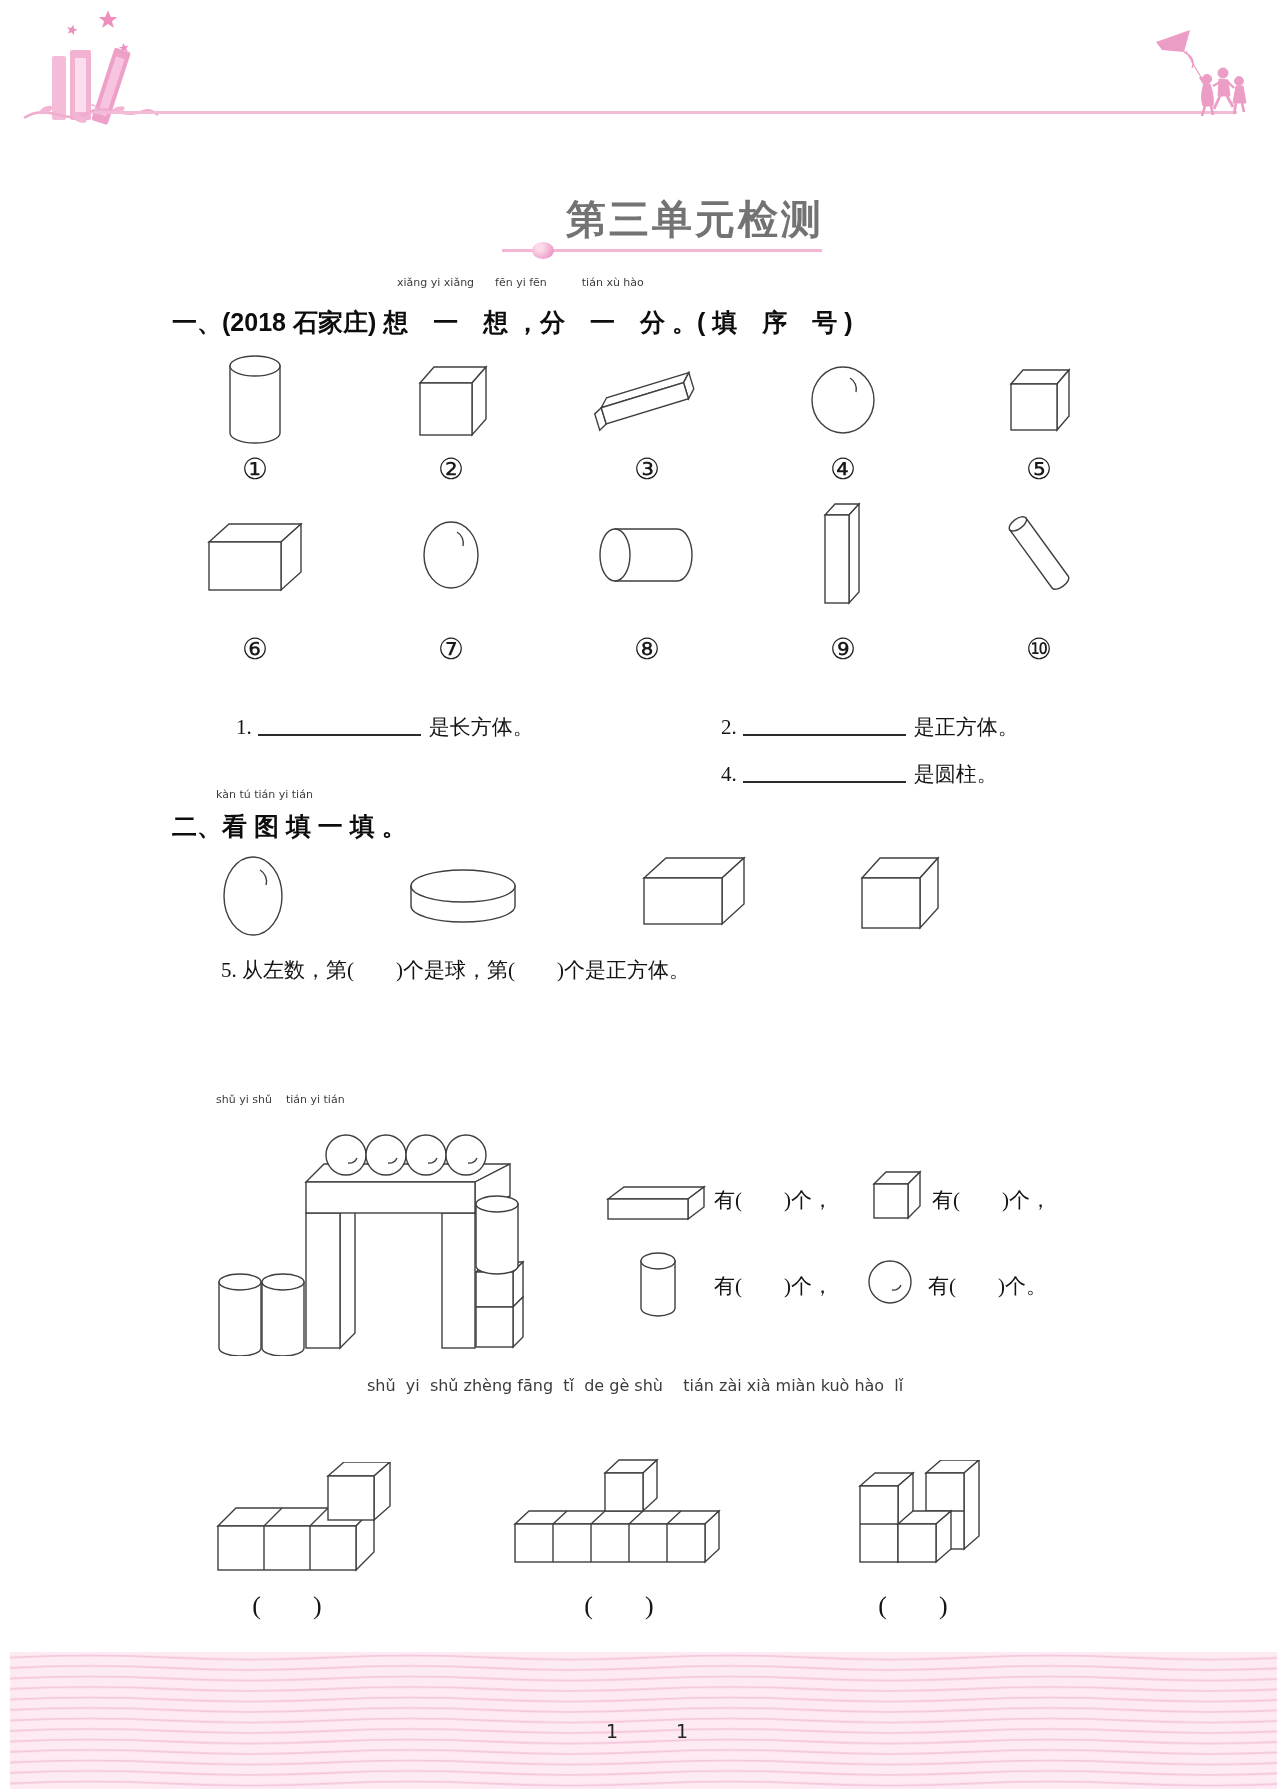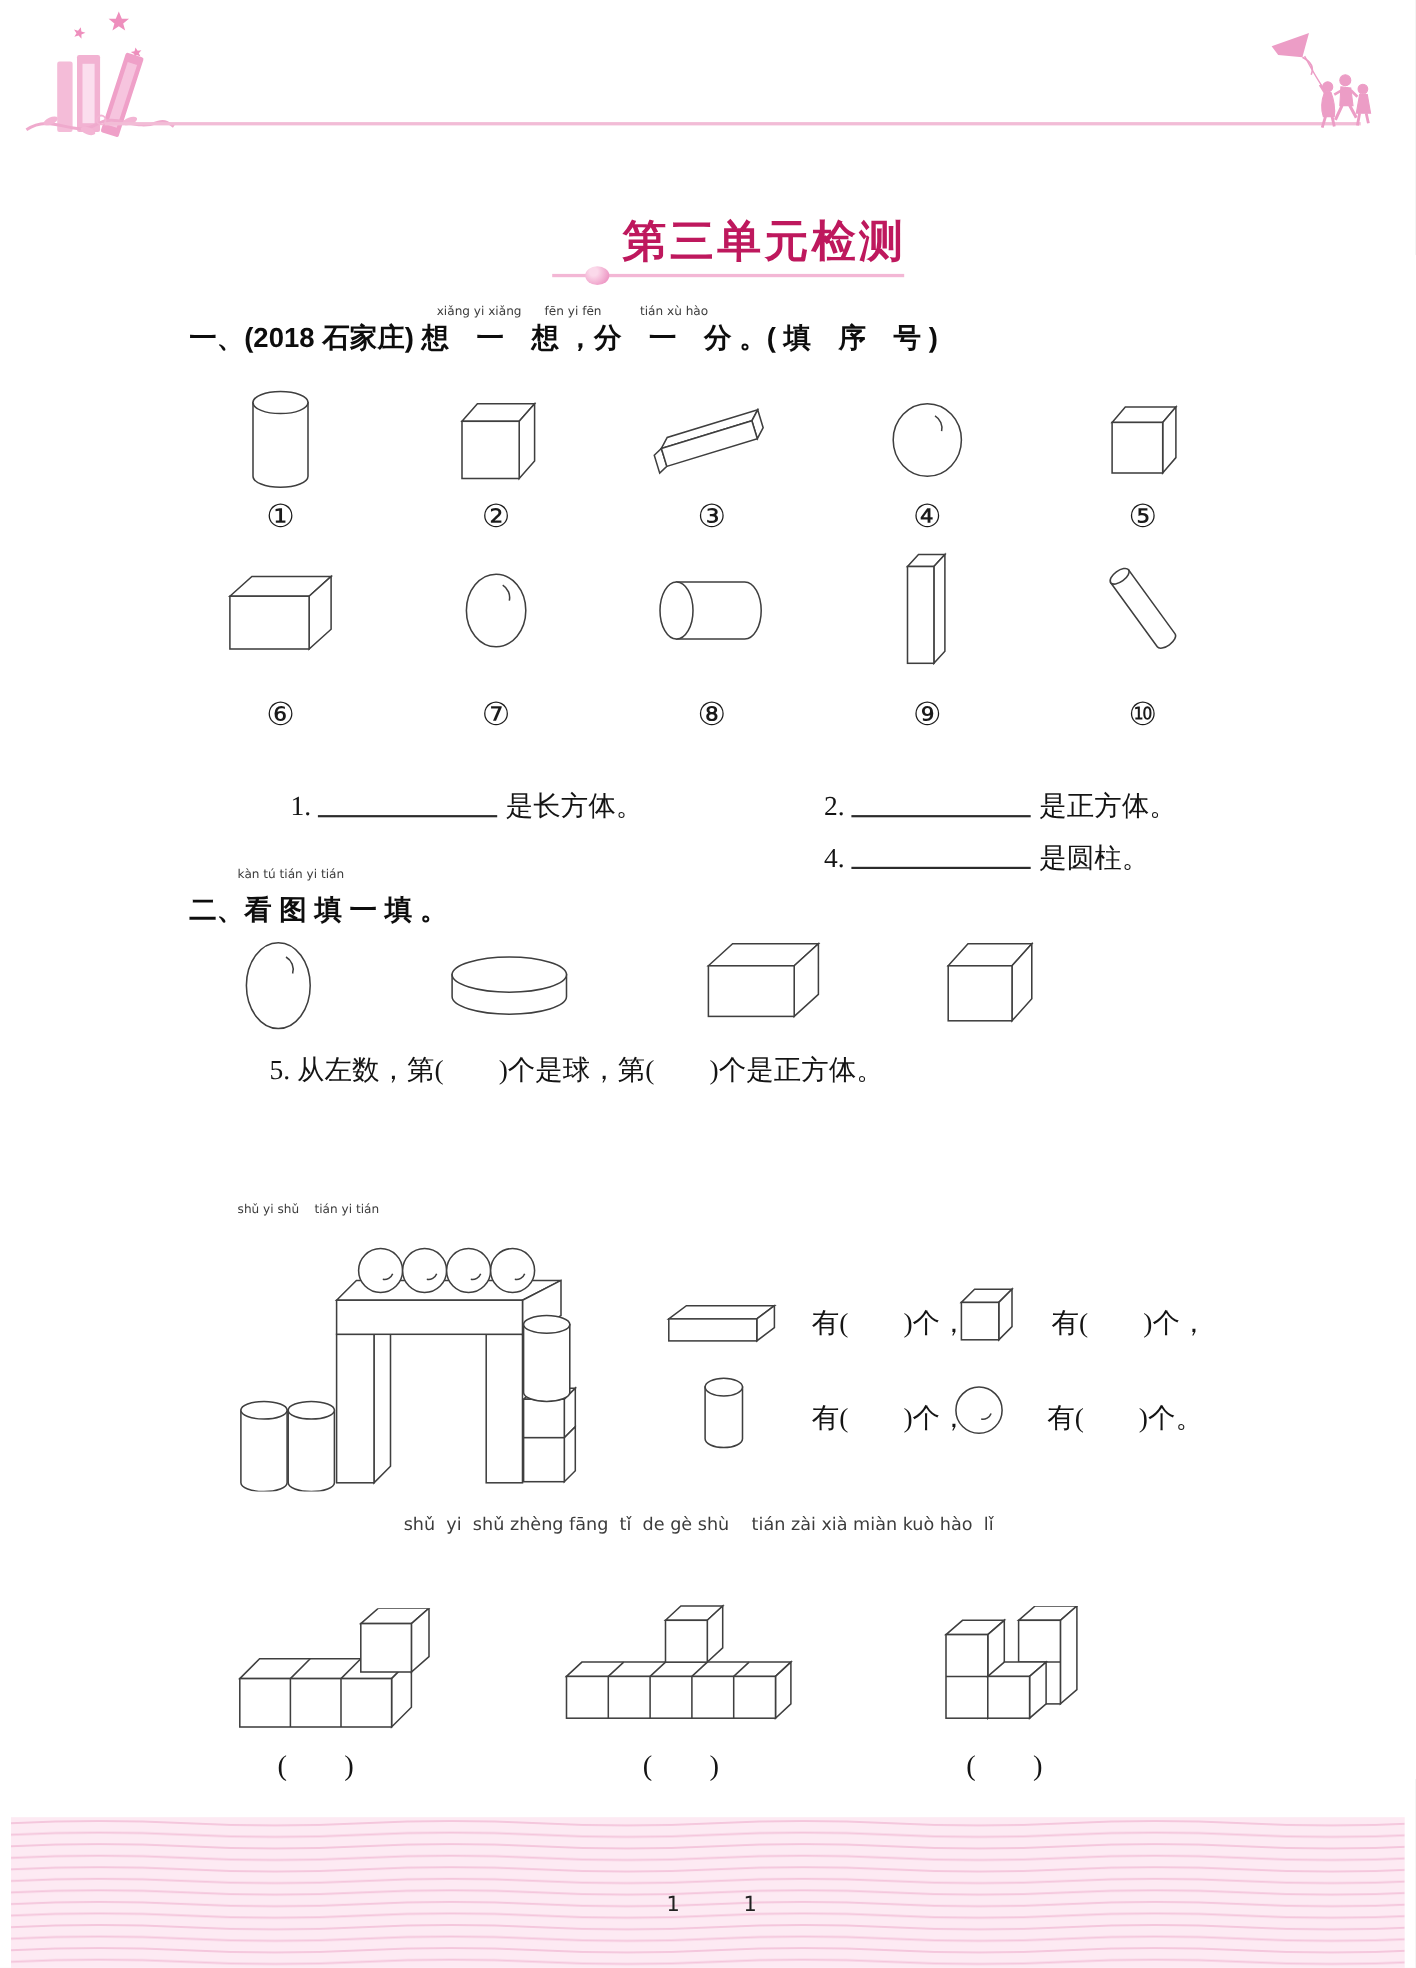--- a/index.html
+++ b/index.html
@@ -2,22 +2,22 @@
 <html><head>
 <meta charset="utf-8">
 <style>
   html,body{margin:0;padding:0;background:#e8e8e8;}
   .page{position:relative;width:1287px;height:1789px;background:#ffffff;overflow:hidden;
         font-family:"Liberation Serif",serif;}
   .abs{position:absolute;}
   .zh{white-space:pre;color:#141414;}
   .pinyin{font-family:"DejaVu Sans",sans-serif;font-size:11px;color:#3c3c3c;white-space:pre;}
   .heading{font-family:"Liberation Sans",sans-serif;font-weight:700;font-size:25px;color:#0d0d0d;}
-  .body-text{font-size:25px;margin-left:24px;}
-  .title{font-size:40px;font-weight:700;letter-spacing:3px;text-align:center;color:#be185d;}
+  .body-text{font-size:21px;}
+  .title{font-size:40px;font-weight:700;letter-spacing:3px;text-align:center;color:#737373;}
   .title-rule{background:#f3b7d5;height:3px;}
   .title-dot{width:22px;height:17px;border-radius:50%;
              background:radial-gradient(circle at 35% 30%,#fbd9ea 20%,#ee9ac6 75%);}
   .shape-row{display:flex;}
   .shape-cell{width:196px;display:flex;align-items:center;justify-content:center;}
   .label-row{display:flex;}
   .label-cell{width:196px;text-align:center;font-size:29px;color:#1a1a1a;}
   .uline{display:inline-block;width:163px;height:18px;border-bottom:2px solid #2b2b2b;
          margin:0 8px 0 6px;vertical-align:-2px;}
   .f{fill:#fff;stroke:#3f3f3f;stroke-width:1.4;}
@@ -70,21 +70,21 @@
       <path d="M86,60 L93,60 L96,77 L83,77 Z"></path>
       <path d="M86,77 L84,88 M92,77 L94,86" stroke-width="2.6"></path>
     </g>
   </svg>
 
   <div class="abs title zh" style="left:555px;top:192px;width:280px">第三单元检测</div>
   <div class="abs title-rule" style="left:502px;top:249px;width:320px"></div>
   <div class="abs title-dot" style="left:532px;top:242px"></div>
 
   <div class="abs pinyin" style="left:397px;top:276px">xiǎng yi xiǎng      fēn yi fēn          tián xù hào</div>
-  <div class="abs heading zh" style="left:172px;top:290px">一、(2018 石家庄) 想　一　想 ，分　一　分 。( 填　序　号 )</div>
+  <div class="abs heading zh" style="left:172px;top:306px">一、(2018 石家庄) 想　一　想 ，分　一　分 。( 填　序　号 )</div>
 
   <div class="abs shape-row" style="left:157px;top:348px;width:980px;height:104px">
     <div class="shape-cell">
       <svg width="64" height="96" viewBox="0 0 64 96">
         <path class="f" d="M7,14 L7,81 A25,10 0 0 0 57,81 L57,14 Z"></path>
         <ellipse class="f" cx="32" cy="14" rx="25" ry="10"></ellipse>
       </svg>
     </div>
     <div class="shape-cell">
       <svg width="74" height="86" viewBox="0 0 74 86">

